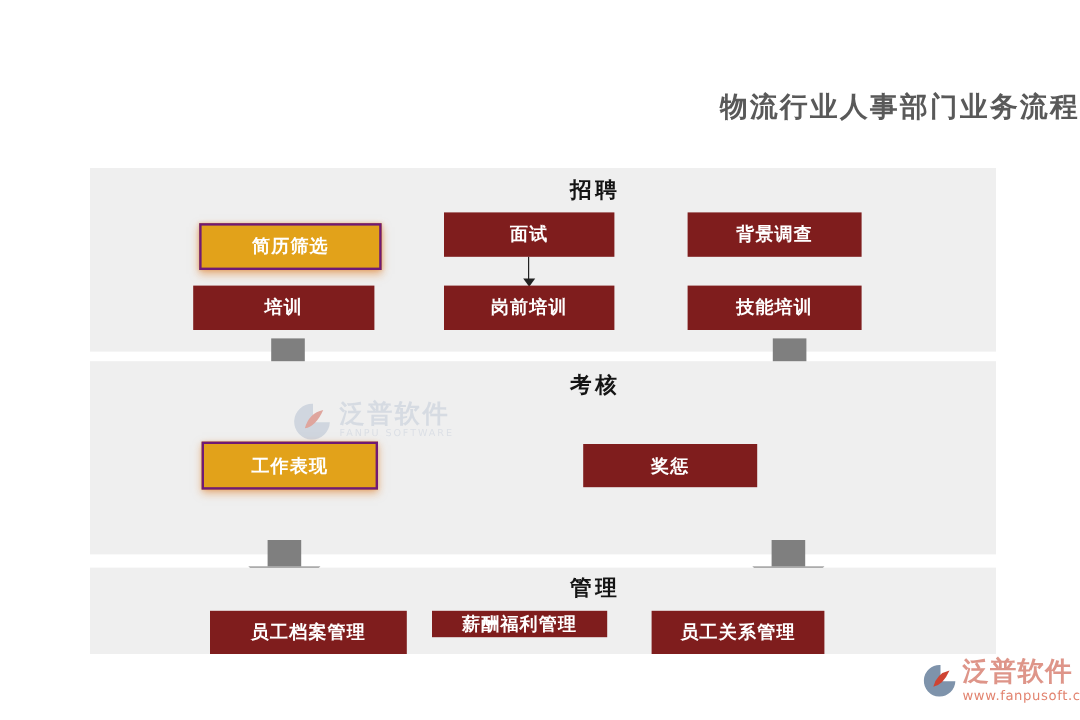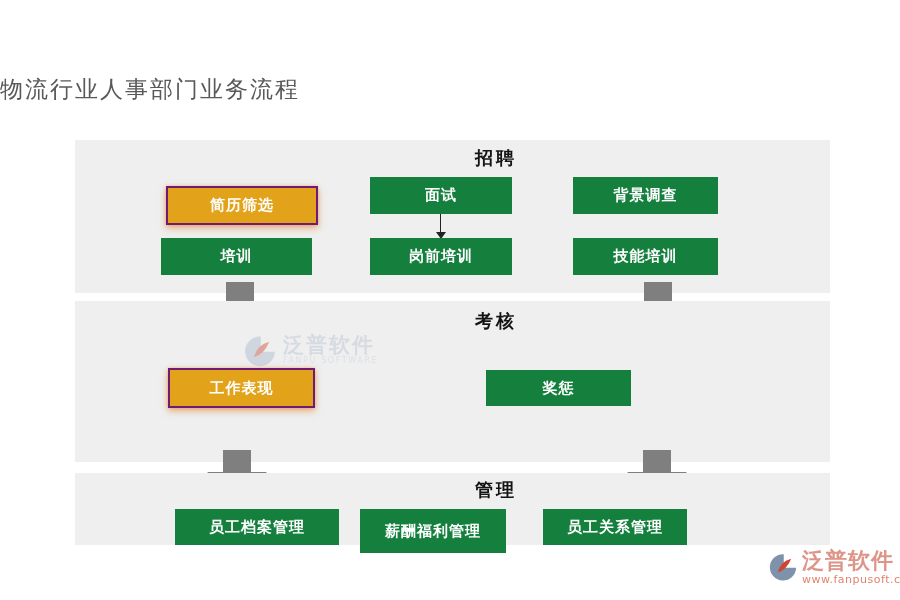--- a/index.html
+++ b/index.html
@@ -5,40 +5,40 @@
   html,body{margin:0;padding:0;}
   body{
     width:900px;height:600px;position:relative;overflow:hidden;
     background:#ffffff;
     font-family:"DejaVu Sans","Liberation Sans",sans-serif;
   }
   .abs{position:absolute;}
 
   
   .page-title{
-    left:0;top:74px;width:900px;text-align:left;
-    font-size:23px;font-weight:normal;color:#595959;letter-spacing:2px;
+    left:0;top:74px;width:900px;text-align:right;
+    font-size:23px;font-weight:bold;color:#595959;letter-spacing:2px;
   }
 
   
   .section{
     left:75px;width:755px;background:#efefef;
   }
   .section-header{
     left:75px;width:842px;text-align:center;
     font-size:18px;font-weight:bold;color:#141414;letter-spacing:3px;
   }
 
   
   .box{
     display:flex;align-items:center;justify-content:center;
     font-size:15px;font-weight:bold;color:#ffffff;letter-spacing:1px;
     box-sizing:border-box;
   }
-  .navy{background:#15803d;}
+  .navy{background:#7f1d1d;}
   .gold{
     background:#e2a21a;border:2px solid #701a75;
     box-shadow:0 3px 7px rgba(222,120,30,0.55),0 0 3px rgba(222,120,30,0.35);
   }
 
   
   .connector-line{width:1px;background:#222222;}
   .connector-head{
     width:0;height:0;
     border-left:5px solid transparent;border-right:5px solid transparent;
@@ -128,21 +128,21 @@
 <div class="abs big-arrow" style="left:627px;top:450px;">
   <div class="ba-stem"></div>
     <div class="ba-head"></div>
     <div class="ba-reflect"></div>
 </div>
 
 <div class="abs section" style="top:473px;height:72px;"></div>
 <div class="abs section-header" style="top:478px;">管理</div>
 
 <div class="abs box navy" style="left:175px;top:509px;width:164px;height:36px;">员工档案管理</div>
-<div class="abs box navy" style="left:360px;top:509px;width:146px;height:44px;">薪酬福利管理</div>
+<div class="abs box navy" style="left:360px;top:509px;width:146px;height:22px;">薪酬福利管理</div>
 <div class="abs box navy" style="left:543px;top:509px;width:144px;height:36px;">员工关系管理</div>
 
 <div class="abs footer-brand" style="left:768px;top:550px;">
   <div class="fb-mark">
     <svg viewBox="0 0 40 40" width="30" height="30">
       <path d="M21 3 A17.5 17.5 0 1 0 37.5 21 L21 21 Z" fill="#7e93ab"></path>
       <path d="M13 27 Q17 12 31 9 Q24 25 13 27 Z" fill="#cf4433"></path>
     </svg>
   </div>
   <div class="fb-text">

